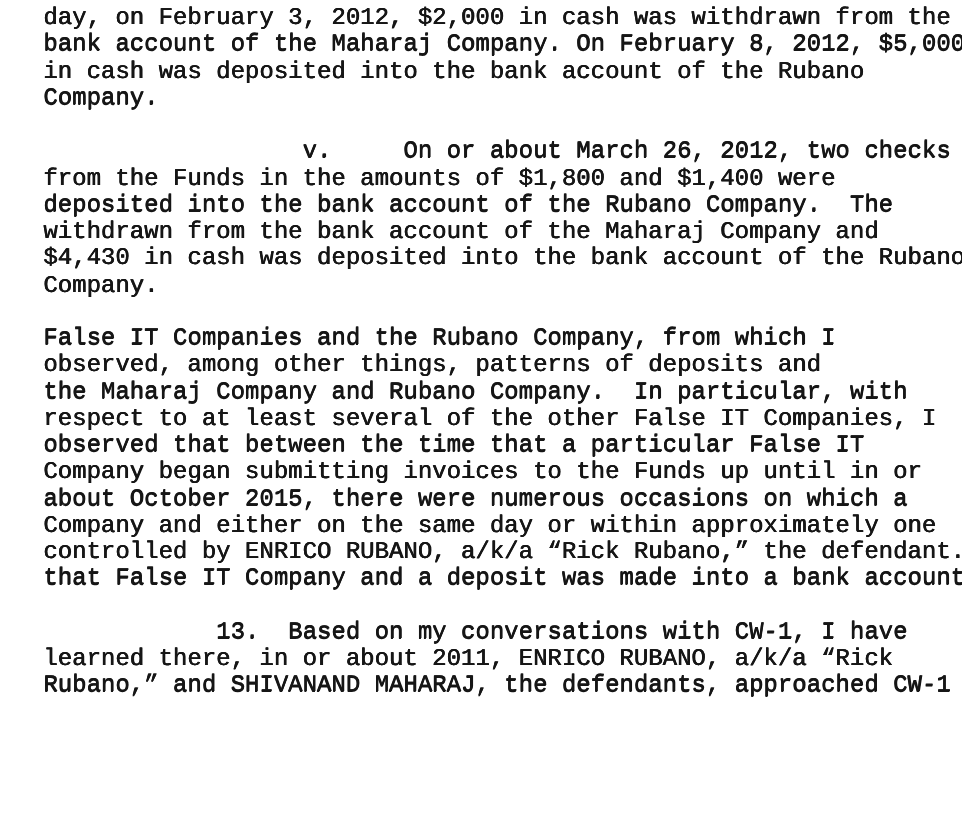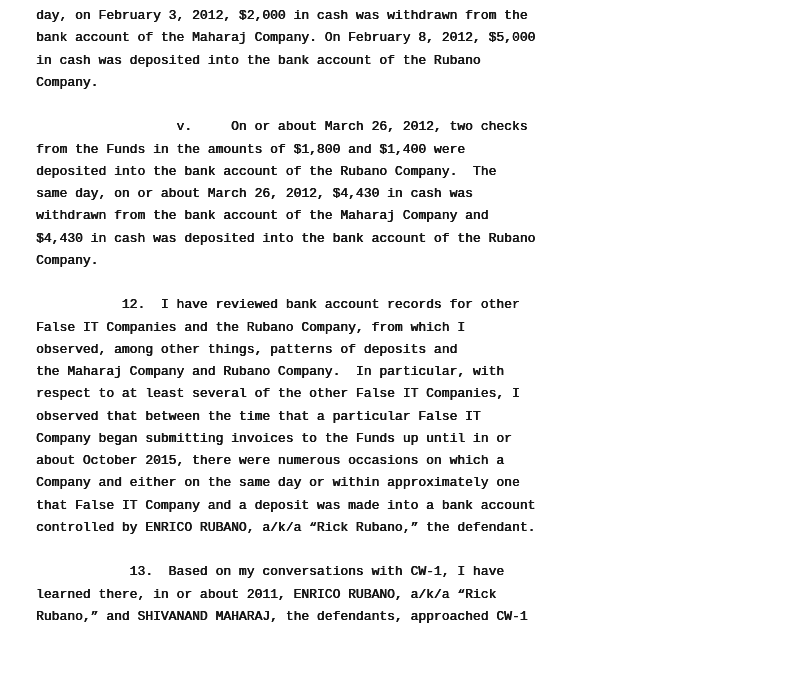--- a/index.html
+++ b/index.html
@@ -12,21 +12,21 @@
     background: #ffffff;
     overflow: hidden;
   }
   .scan-page {
     box-sizing: border-box;
     width: 802px;
     height: 698px;
     padding: 5px 0 0 36px;
     background: #ffffff;
     font-family: "Liberation Mono", "DejaVu Sans Mono", monospace;
-    font-size: 13px;
+    font-size: 20px;
     color: #161616;
   }
   .doc-line {
     white-space: pre;
     height: 22.25px;
     line-height: 22.25px;
     
     text-shadow: 0.45px 0 0 currentColor, 0 0.3px 0 currentColor;
   }
 </style>
@@ -35,33 +35,31 @@
 
 <div class="scan-page">
   <div class="doc-line">day, on February 3, 2012, $2,000 in cash was withdrawn from the</div>
   <div class="doc-line">bank account of the Maharaj Company. On February 8, 2012, $5,000</div>
   <div class="doc-line">in cash was deposited into the bank account of the Rubano</div>
   <div class="doc-line">Company.</div>
   <div class="doc-line"></div>
   <div class="doc-line">                  v.     On or about March 26, 2012, two checks</div>
   <div class="doc-line">from the Funds in the amounts of $1,800 and $1,400 were</div>
   <div class="doc-line">deposited into the bank account of the Rubano Company.  The</div>
-  <div class="doc-line">same day, on or about March 26, 2012, $4,430 in cash was</div>
   <div class="doc-line">withdrawn from the bank account of the Maharaj Company and</div>
   <div class="doc-line">$4,430 in cash was deposited into the bank account of the Rubano</div>
   <div class="doc-line">Company.</div>
   <div class="doc-line"></div>
-  <div class="doc-line">           12.  I have reviewed bank account records for other</div>
   <div class="doc-line">False IT Companies and the Rubano Company, from which I</div>
   <div class="doc-line">observed, among other things, patterns of deposits and</div>
   <div class="doc-line">the Maharaj Company and Rubano Company.  In particular, with</div>
   <div class="doc-line">respect to at least several of the other False IT Companies, I</div>
   <div class="doc-line">observed that between the time that a particular False IT</div>
   <div class="doc-line">Company began submitting invoices to the Funds up until in or</div>
   <div class="doc-line">about October 2015, there were numerous occasions on which a</div>
   <div class="doc-line">Company and either on the same day or within approximately one</div>
+  <div class="doc-line">controlled by ENRICO RUBANO, a/k/a “Rick Rubano,” the defendant.</div>
   <div class="doc-line">that False IT Company and a deposit was made into a bank account</div>
-  <div class="doc-line">controlled by ENRICO RUBANO, a/k/a “Rick Rubano,” the defendant.</div>
   <div class="doc-line"></div>
   <div class="doc-line">            13.  Based on my conversations with CW-1, I have</div>
   <div class="doc-line">learned there, in or about 2011, ENRICO RUBANO, a/k/a “Rick</div>
   <div class="doc-line">Rubano,” and SHIVANAND MAHARAJ, the defendants, approached CW-1</div>
 </div>
 
 </body></html>

